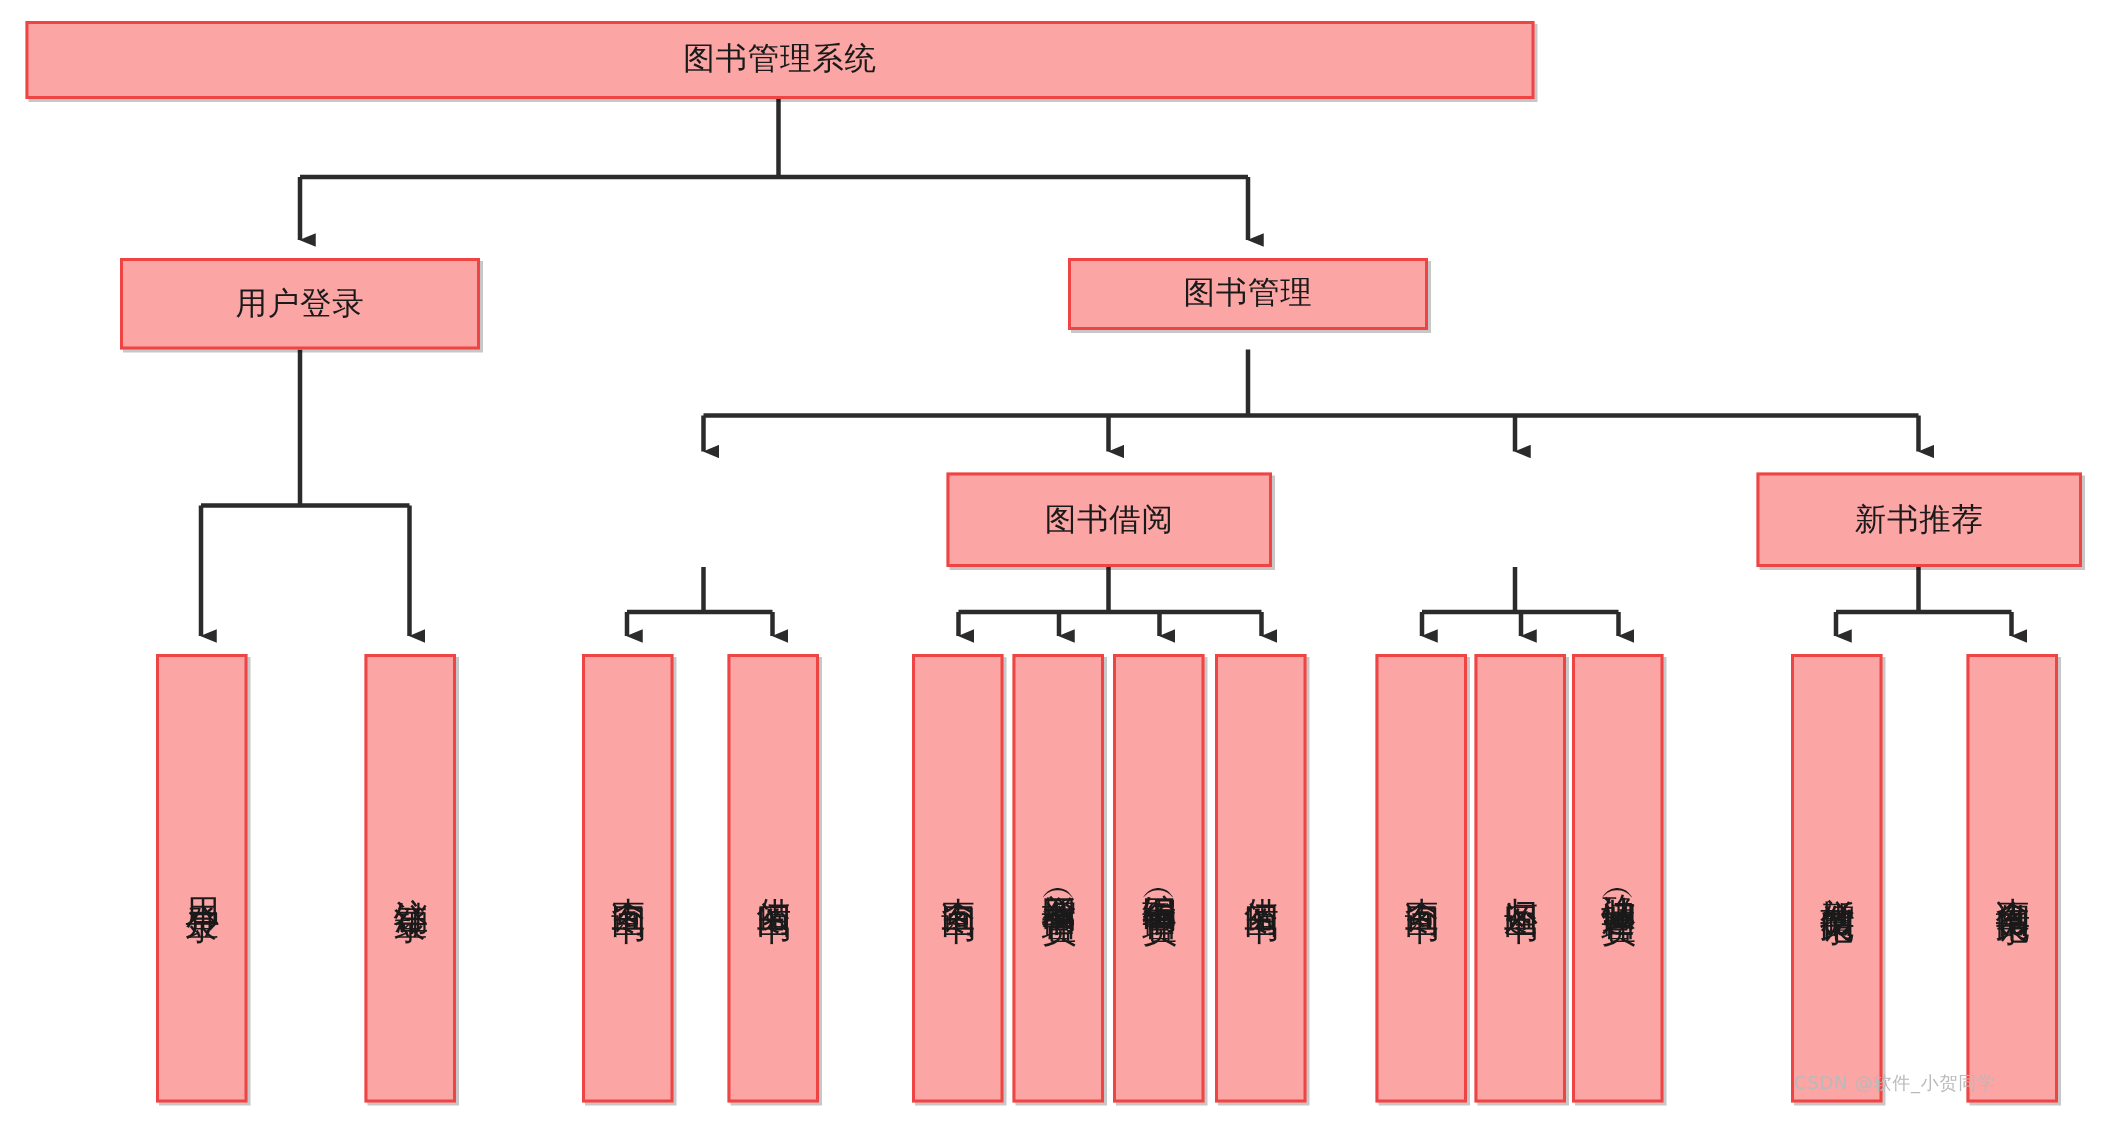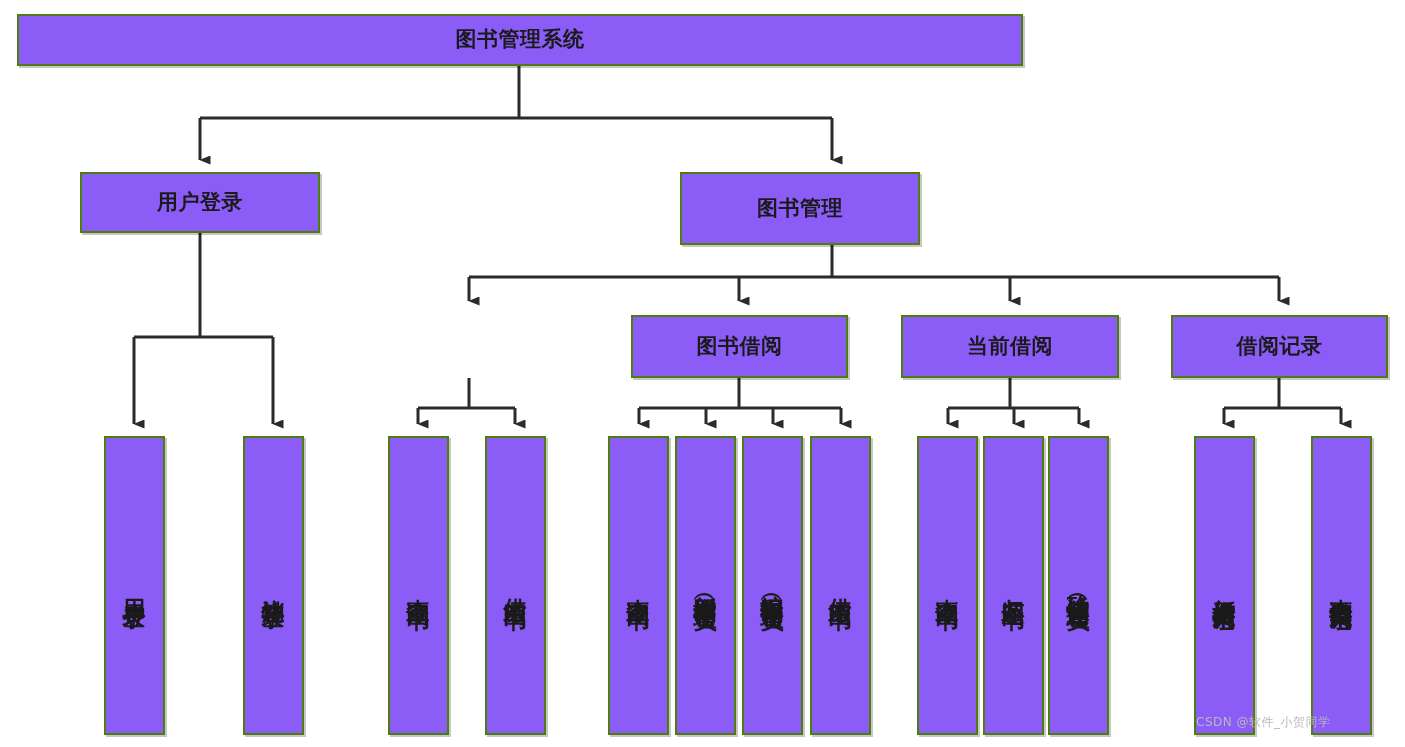--- a/index.html
+++ b/index.html
@@ -4,25 +4,25 @@
 <style>
   html,body{margin:0;padding:0;background:#ffffff;}
   body{
     font-family:"DejaVu Sans","Liberation Sans",sans-serif;
     width:1405px;height:747px;overflow:hidden;
   }
   #canvas{position:relative;width:1405px;height:747px;background:#fff;}
   svg.diagram{position:absolute;left:0;top:0;width:1405px;height:747px;}
   .node-box{
     position:absolute;
-    background:#8b5cf6;
-    border:2px solid #4d7c0f;
+    background:#fca5a5;
+    border:2px solid #ef4444;
     box-sizing:border-box;
     box-shadow:2px 2px 0 rgba(0,0,0,0.22);
-    display:flex;align-items:center;justify-content:center;font-weight:bold;
+    display:flex;align-items:center;justify-content:center;
   }
   .node-label{
     color:#1a1a1a;
     letter-spacing:0.5px;
     text-align:center;
     white-space:pre-line;
     line-height:1.12;
   }
   .h-node .node-label{font-size:21px;}
   .v-node{align-items:center;justify-content:center;}
@@ -98,32 +98,29 @@
     </g>
   </svg>
 
   <div class="node-box h-node" style="left:17px;top:14px;width:1006px;height:52px;">
     <span class="node-label">图书管理系统</span>
   </div>
 
   <div class="node-box h-node" style="left:80px;top:172px;width:240px;height:61px;">
     <span class="node-label">用户登录</span>
   </div>
-  <div class="node-box h-node" style="left:680px;top:172px;width:240px;height:73px;">
+  <div class="node-box h-node" style="left:712px;top:172px;width:240px;height:48px;">
     <span class="node-label">图书管理</span>
   </div>
 
   <div class="node-box h-node" style="left:631px;top:315px;width:217px;height:63px;">
     <span class="node-label">图书借阅</span>
   </div>
-  <div class="node-box h-node" style="left:901px;top:315px;width:218px;height:63px;">
-    <span class="node-label">当前借阅</span>
-  </div>
   <div class="node-box h-node" style="left:1171px;top:315px;width:217px;height:63px;">
-    <span class="node-label">借阅记录</span>
+    <span class="node-label">新书推荐</span>
   </div>
 
   <div class="node-box v-node" style="left:104px;top:436px;width:61px;height:299px;">
     <span class="node-label">用户登录</span>
   </div>
   <div class="node-box v-node" style="left:243px;top:436px;width:61px;height:299px;">
     <span class="node-label">注销登录</span>
   </div>
 
   <div class="node-box v-node" style="left:388px;top:436px;width:61px;height:299px;">

